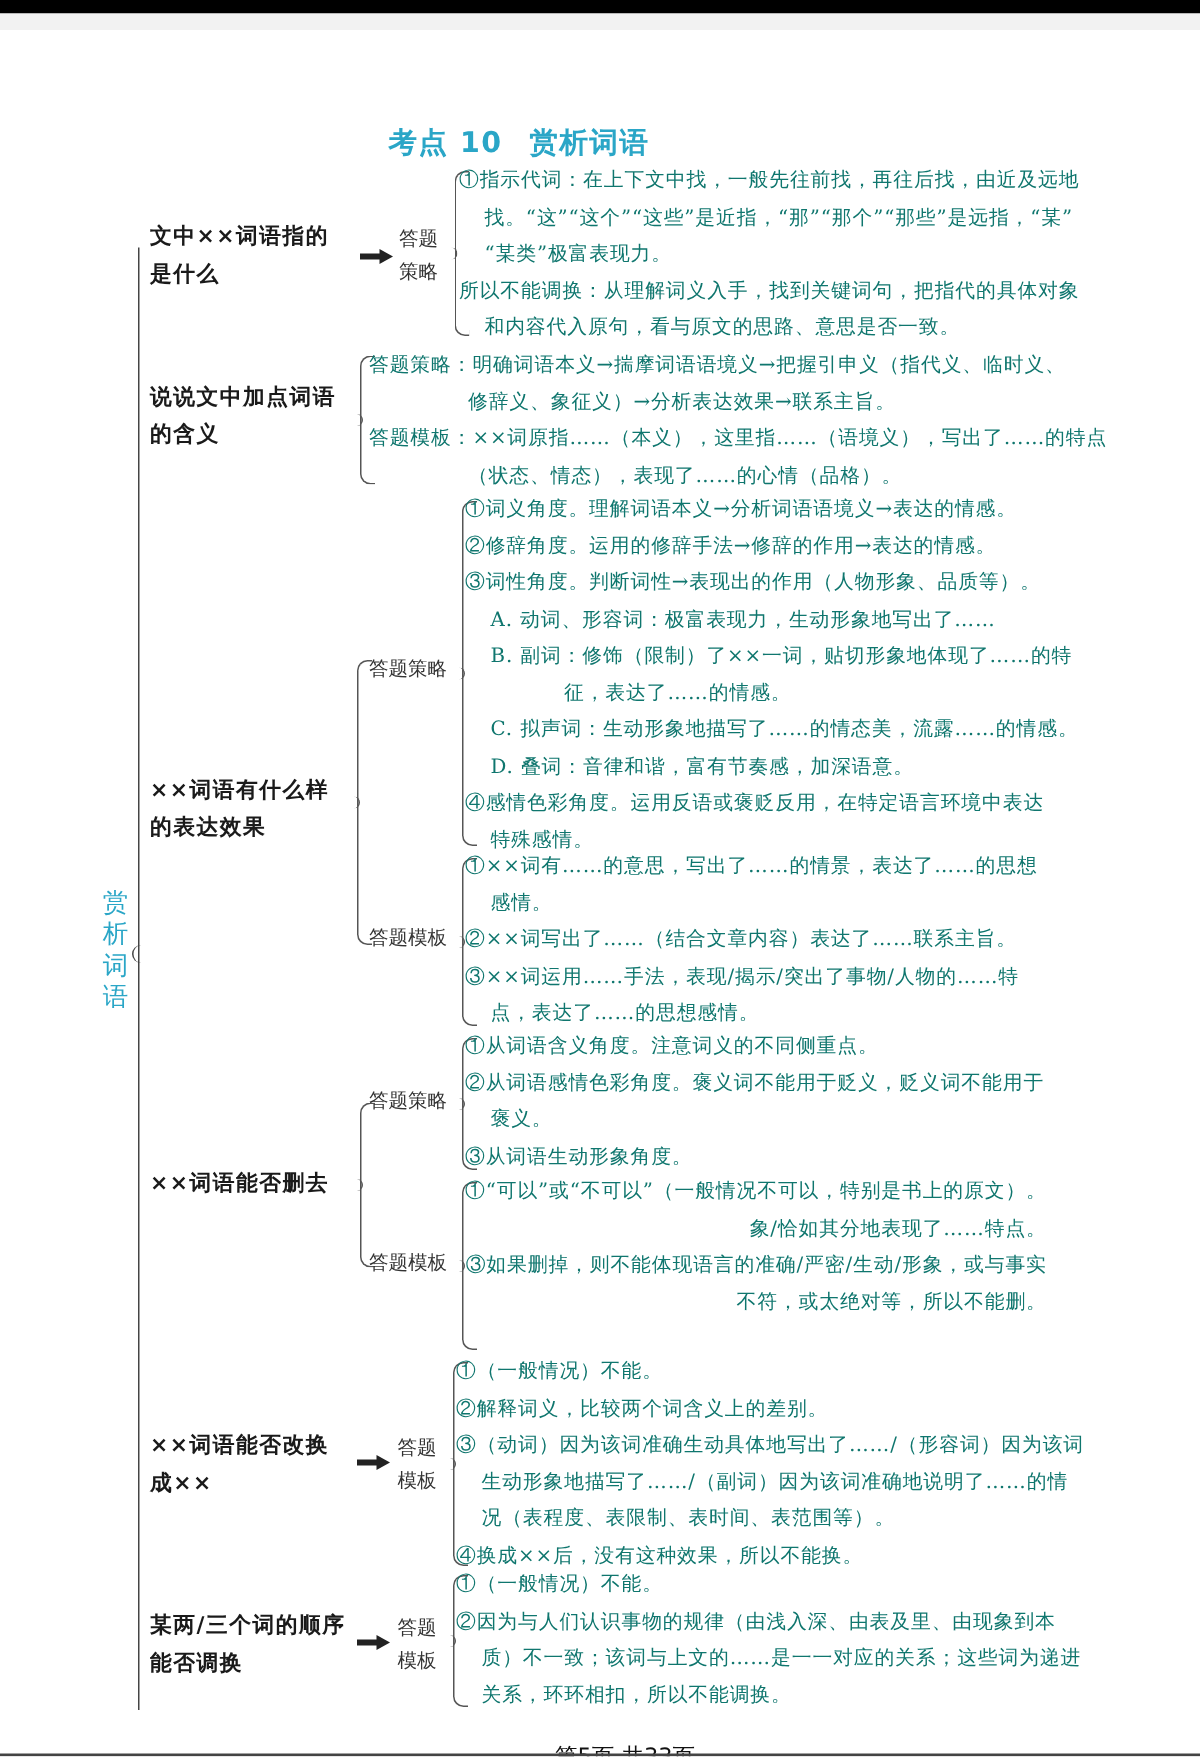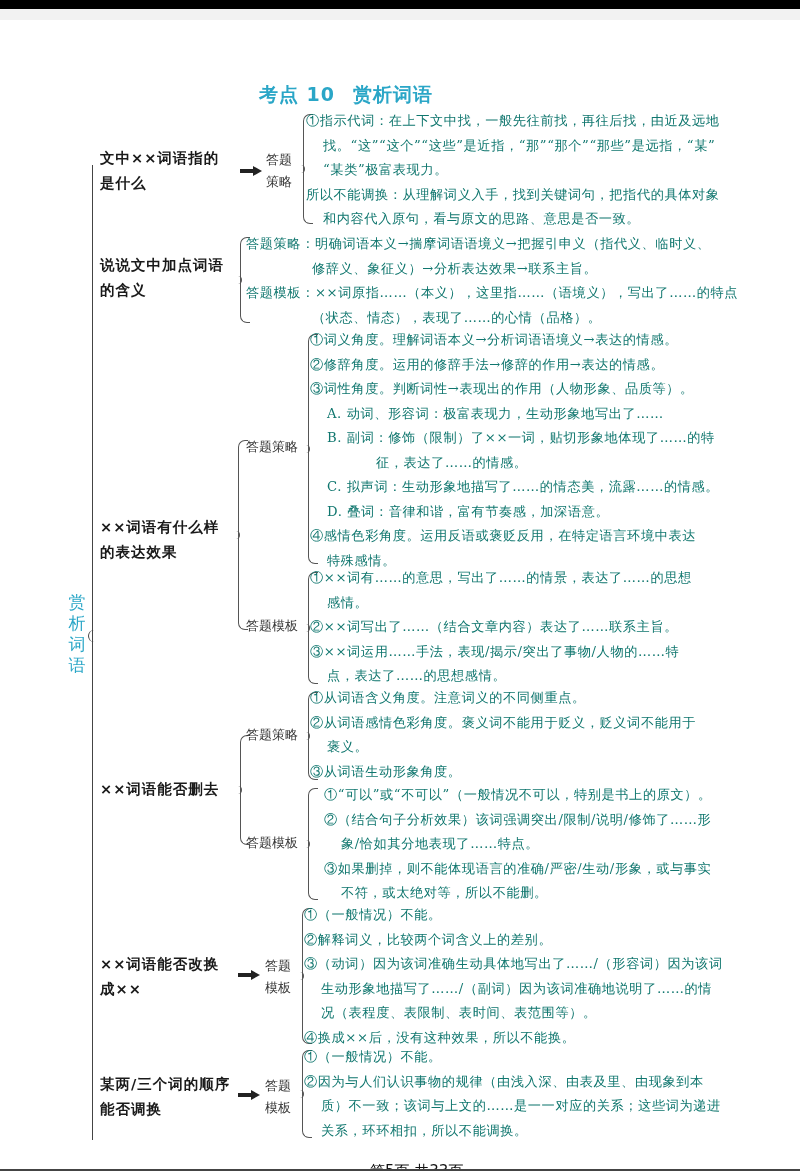--- a/index.html
+++ b/index.html
@@ -128,23 +128,22 @@
 <div class="tag" style="left:246px;top:724px;">答题策略</div>
 <div class="brace" style="left:308px;top:692px;height:88px;"></div>
 <div class="blk" style="left:310px;top:686px;">
   <p>①从词语含义角度。注意词义的不同侧重点。</p>
   <p>②从词语感情色彩角度。褒义词不能用于贬义，贬义词不能用于</p>
   <p class="ind">褒义。</p>
   <p>③从词语生动形象角度。</p>
 </div>
 <div class="tag" style="left:246px;top:832px;">答题模板</div>
 <div class="brace" style="left:308px;top:788px;height:112px;"></div>
-<div class="blk" style="left:324px;top:783px;">
+<div class="blk" style="left:310px;top:783px;text-align:right;">
   <p>①“可以”或“不可以”（一般情况不可以，特别是书上的原文）。</p>
-  <p>②（结合句子分析效果）该词强调突出/限制/说明/修饰了……形</p>
   <p class="ind">象/恰如其分地表现了……特点。</p>
   <p>③如果删掉，则不能体现语言的准确/严密/生动/形象，或与事实</p>
   <p class="ind">不符，或太绝对等，所以不能删。</p>
 </div>
 
 <div class="q" style="top:952px;">
   <div>××词语能否改换</div>
   <div>成××</div>
 </div>
 <div class="arrow" style="left:238px;top:970px;"></div>

